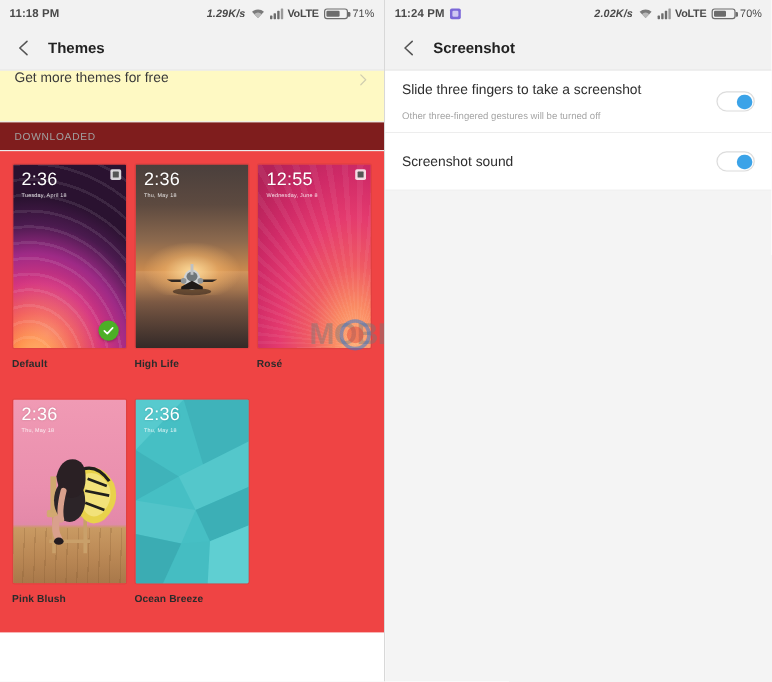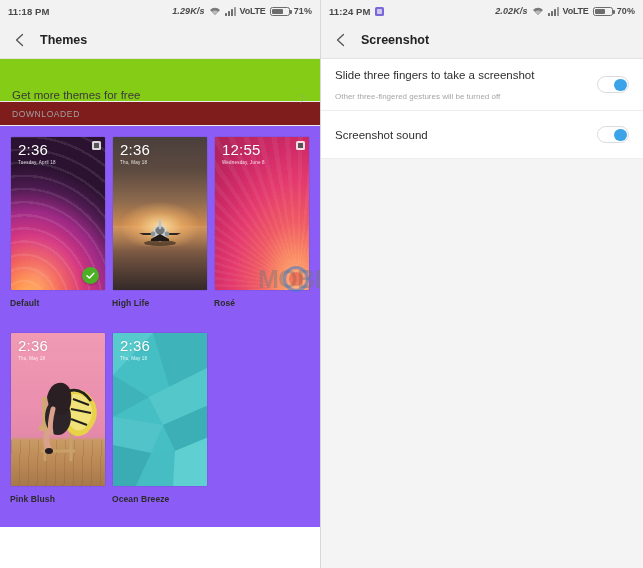--- a/index.html
+++ b/index.html
@@ -28,21 +28,21 @@
   .sb-appicon {
     width: 9px; height: 9px; background: #7b68d8; border-radius: 1.5px;
     position: relative; display: inline-block;
   }
   .sb-appicon::after{
     content:""; position:absolute; left:2px; top:2px; width:5px; height:5px;
     background:#cfc8f2; border-radius:1px;
   }
   .speed { font-size: 9px; font-weight: bold; font-style: italic; }
   .volte { font-size: 9px; font-weight: bold; letter-spacing: -.2px;}
-  .pct   { font-size: 9px; font-weight: bold; }
+  .pct   { font-size: 9px; font-weight: normal; }
 
   
   .ico-wifi { width: 12px; height: 10px; position: relative; }
   .ico-wifi svg { display:block; }
   
   .ico-signal { display:flex; align-items:flex-end; gap:1px; height:9px; }
   .ico-signal i { width:2px; background:#6d6d6d; display:block; border-radius:.5px;}
   .ico-signal i:nth-child(1){height:3px;}
   .ico-signal i:nth-child(2){height:5px;}
   .ico-signal i:nth-child(3){height:7px;}
@@ -59,32 +59,32 @@
     height: 37px; background: #f2f2f2;
     display: flex; align-items: center; padding: 0 12px;
     border-bottom: 1px solid #e3e3e3;
   }
   .back-chevron { width: 16px; height: 16px; margin-right: 12px; flex: 0 0 auto; }
   .titlebar .title { font-size: 12.5px; font-weight: bold; color: #222; }
 
   
   .themes-body { background:#fff; height:calc(568px - 59px); position:relative; }
   .row-link {
-    height: 43px; background:#84cc16; display:flex; align-items:flex-end;
+    height: 43px; background:#fef9c3; display:flex; align-items:flex-start;
     padding: 0 12px; border-bottom:1px solid #ececec;
   }
   .row-link .lbl { font-size: 11.5px; color:#3a3a3a; }
   .row-link .chev { margin-left:auto; width:11px;height:11px; opacity:.45;}
   .section-head {
     background:#7f1d1d; height:24px; display:flex; align-items:center;
     padding:0 12px; font-size:8.5px; color:#a0a0a0; letter-spacing:.6px;
     border-bottom:1px solid #ececec;
   }
   .grid {
-    background:#8b5cf6; padding:10px 0 0 10px;
+    background:#ef4444; padding:10px 0 0 10px;
     display:flex; flex-wrap:wrap; gap:0px;
     height: 401px;
   }
   .card { width:101px; margin-right:0px; }
   .card + .card { margin-left:0; }
   .grid .card { margin-right:1px; }
   .thumb {
     width:96px; height:155px; border-radius:2px; position:relative;
     overflow:hidden; border:1px solid rgba(0,0,0,.06);
   }

